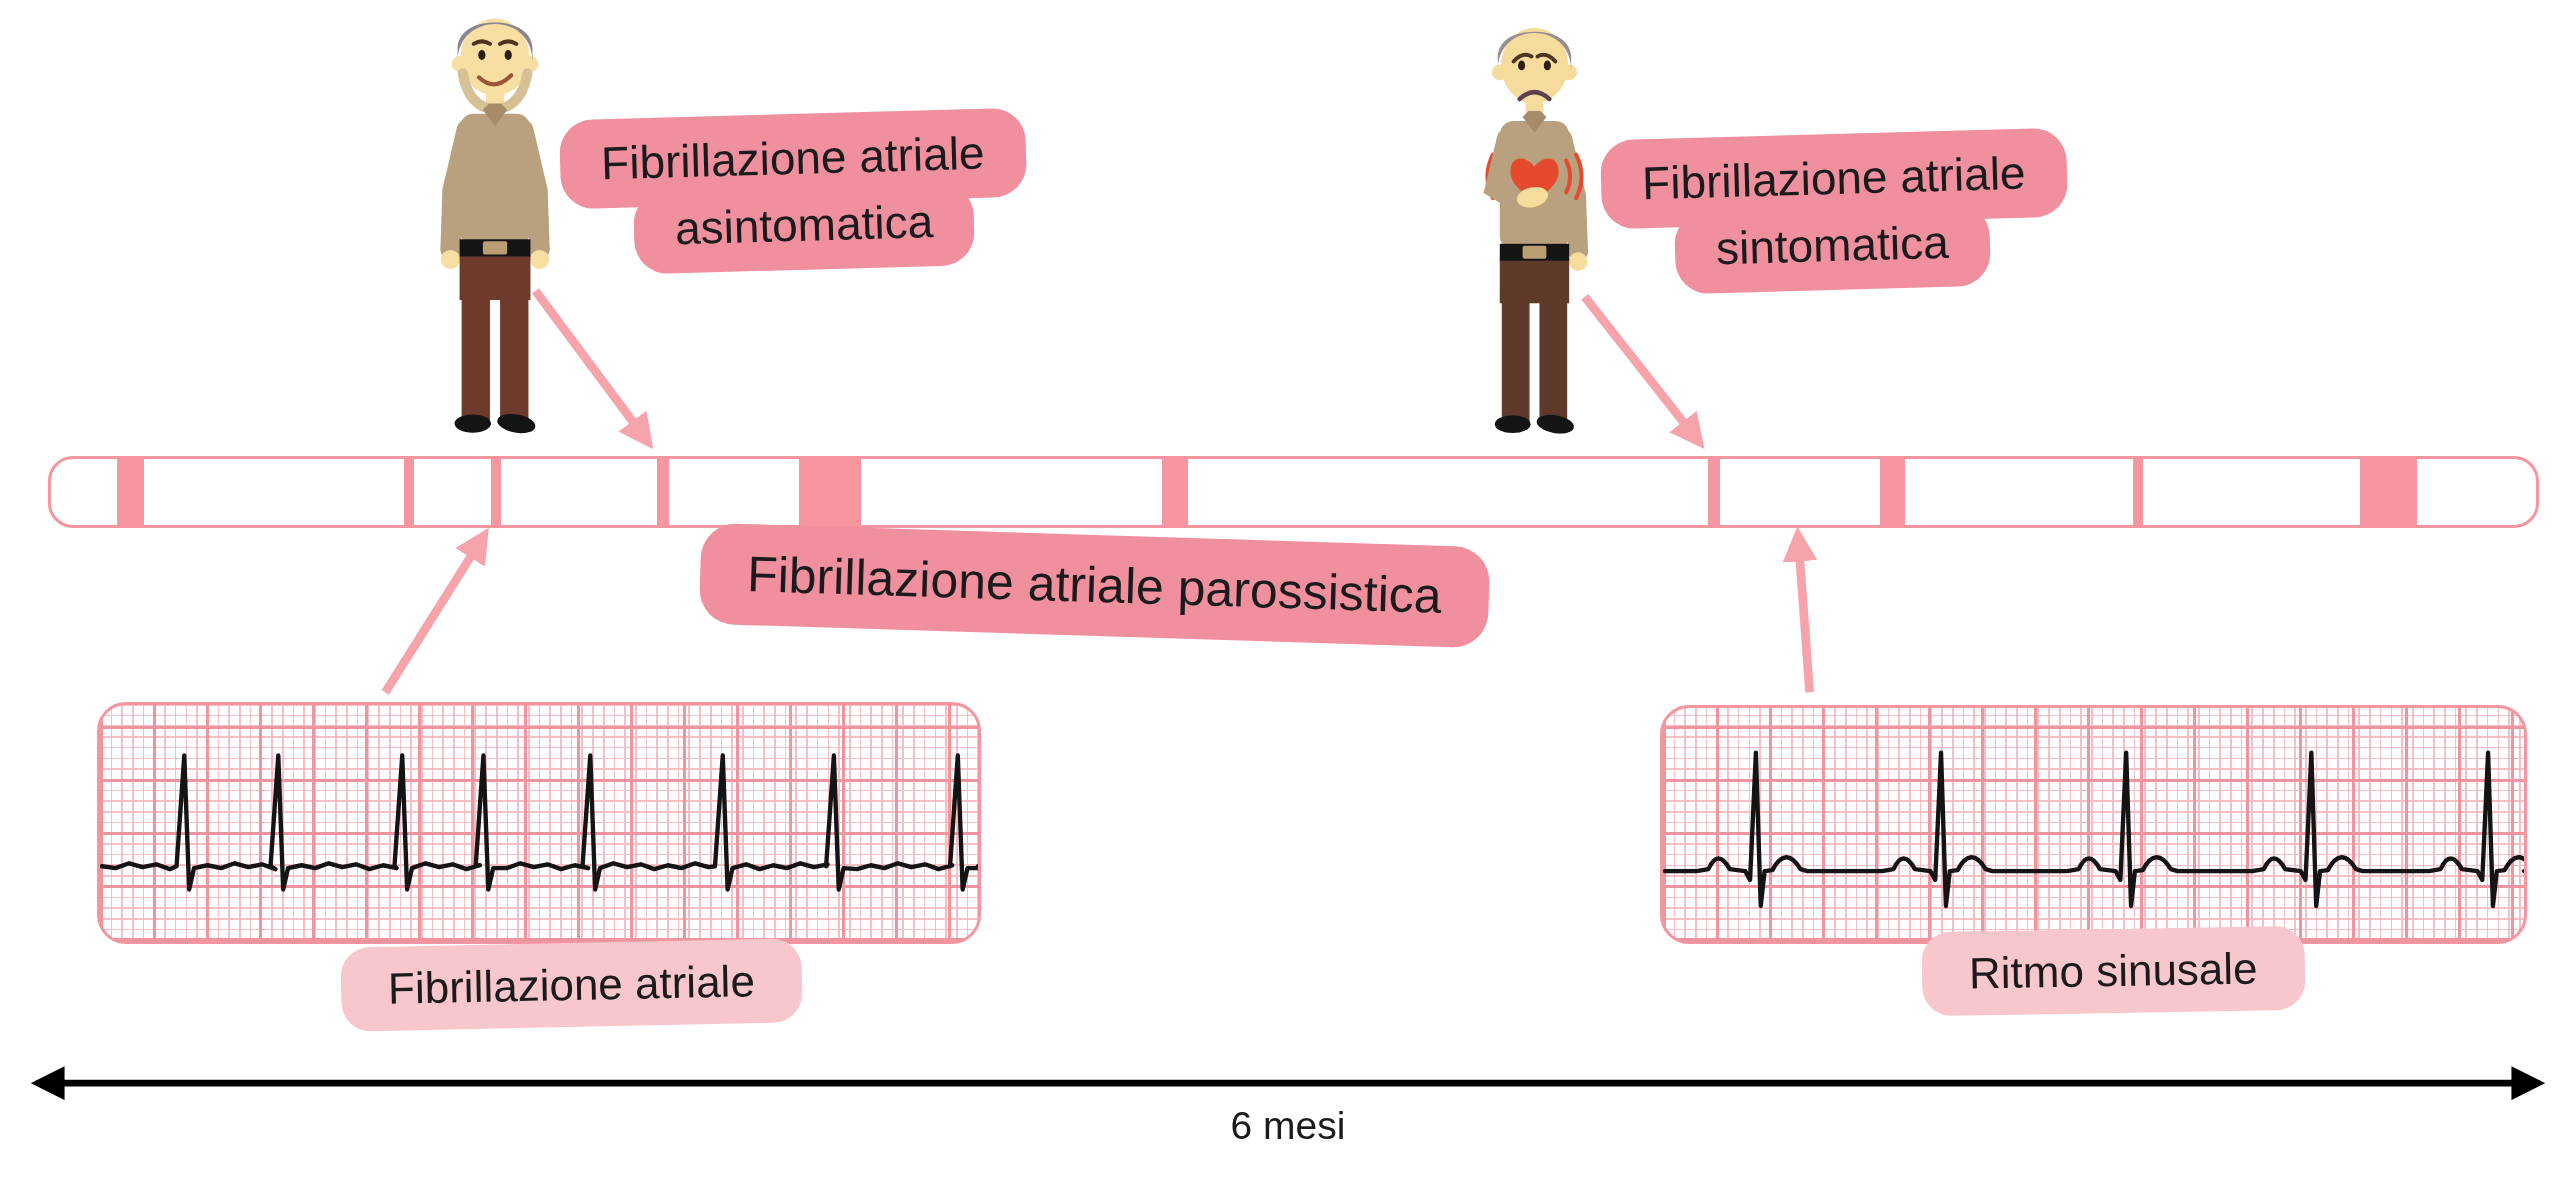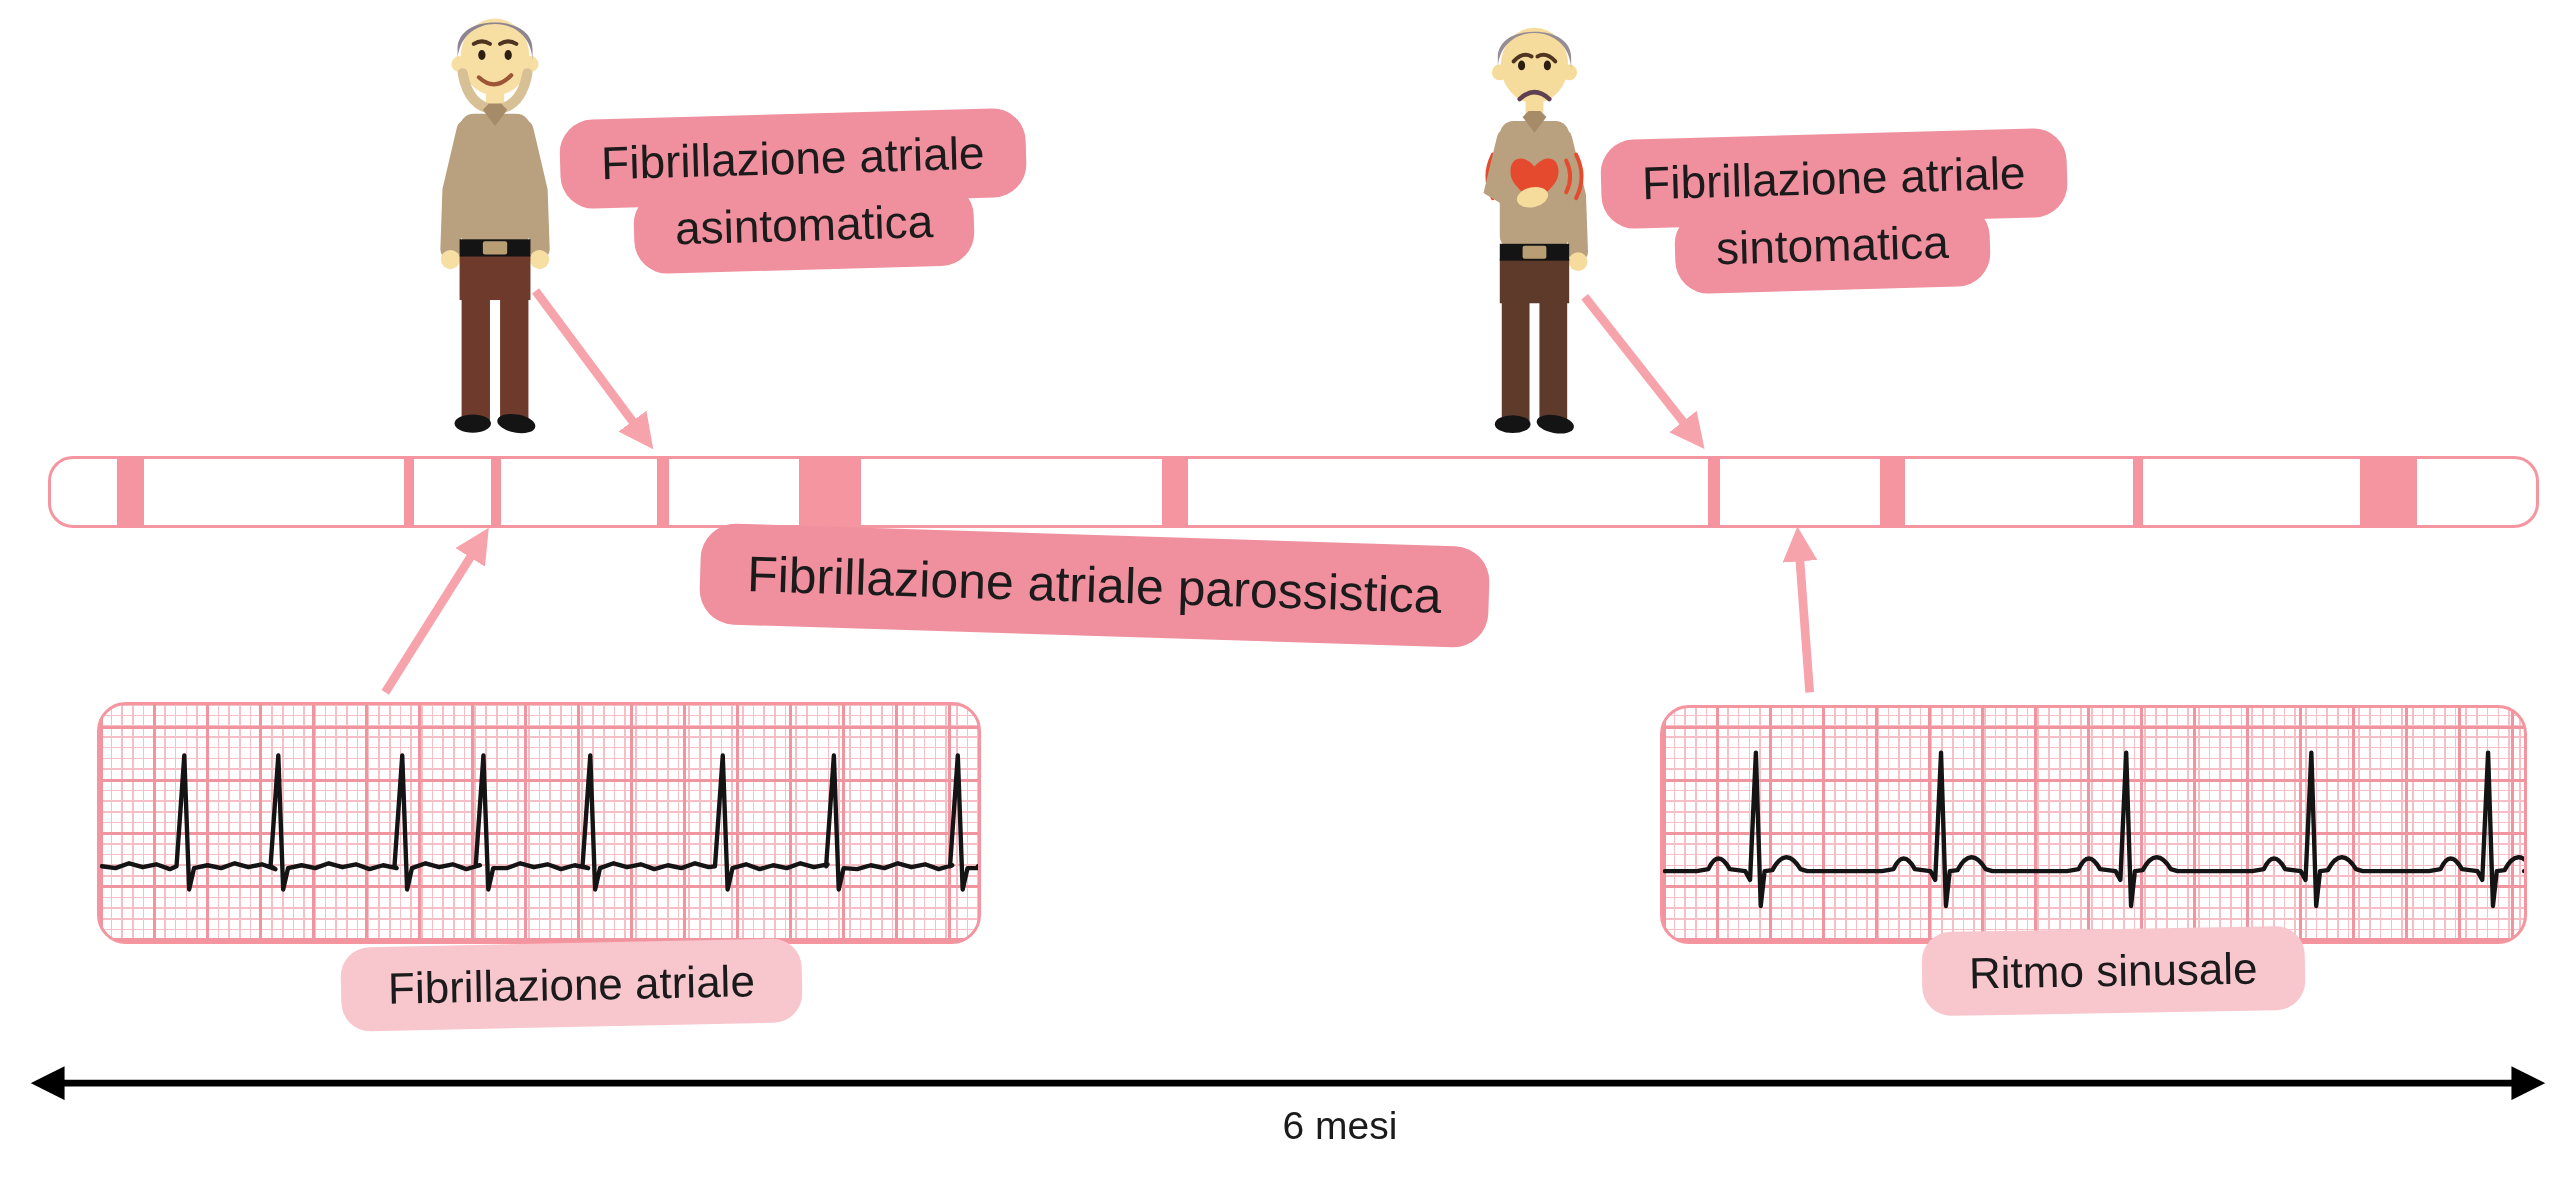--- a/index.html
+++ b/index.html
@@ -175,16 +175,16 @@
         <path d="M0,0 L10,5 L0,10 Z" fill="#000"></path>
       </marker>
     </defs>
     <line x1="552" y1="300" x2="668" y2="456" stroke="#F7A3AC" stroke-width="9" marker-end="url(#pinkhead)"></line>
     <line x1="1634" y1="306" x2="1752" y2="456" stroke="#F7A3AC" stroke-width="9" marker-end="url(#pinkhead)"></line>
     <line x1="397" y1="714" x2="499" y2="552" stroke="#F7A3AC" stroke-width="9" marker-end="url(#pinkhead)"></line>
     <line x1="1866" y1="714" x2="1854" y2="552" stroke="#F7A3AC" stroke-width="9" marker-end="url(#pinkhead)"></line>
     <line x1="40" y1="1117" x2="2616" y2="1117" stroke="#000" stroke-width="7" marker-start="url(#blackhead)" marker-end="url(#blackhead)"></line>
   </svg>
 
-  <div class="abs months" style="left:1340px;top:1104px;transform:translateX(-50%)">6 mesi</div>
+  <div class="abs months" style="left:1288px;top:1104px;transform:translateX(-50%)">6 mesi</div>
 
 </div>
 
 
 </body></html>

